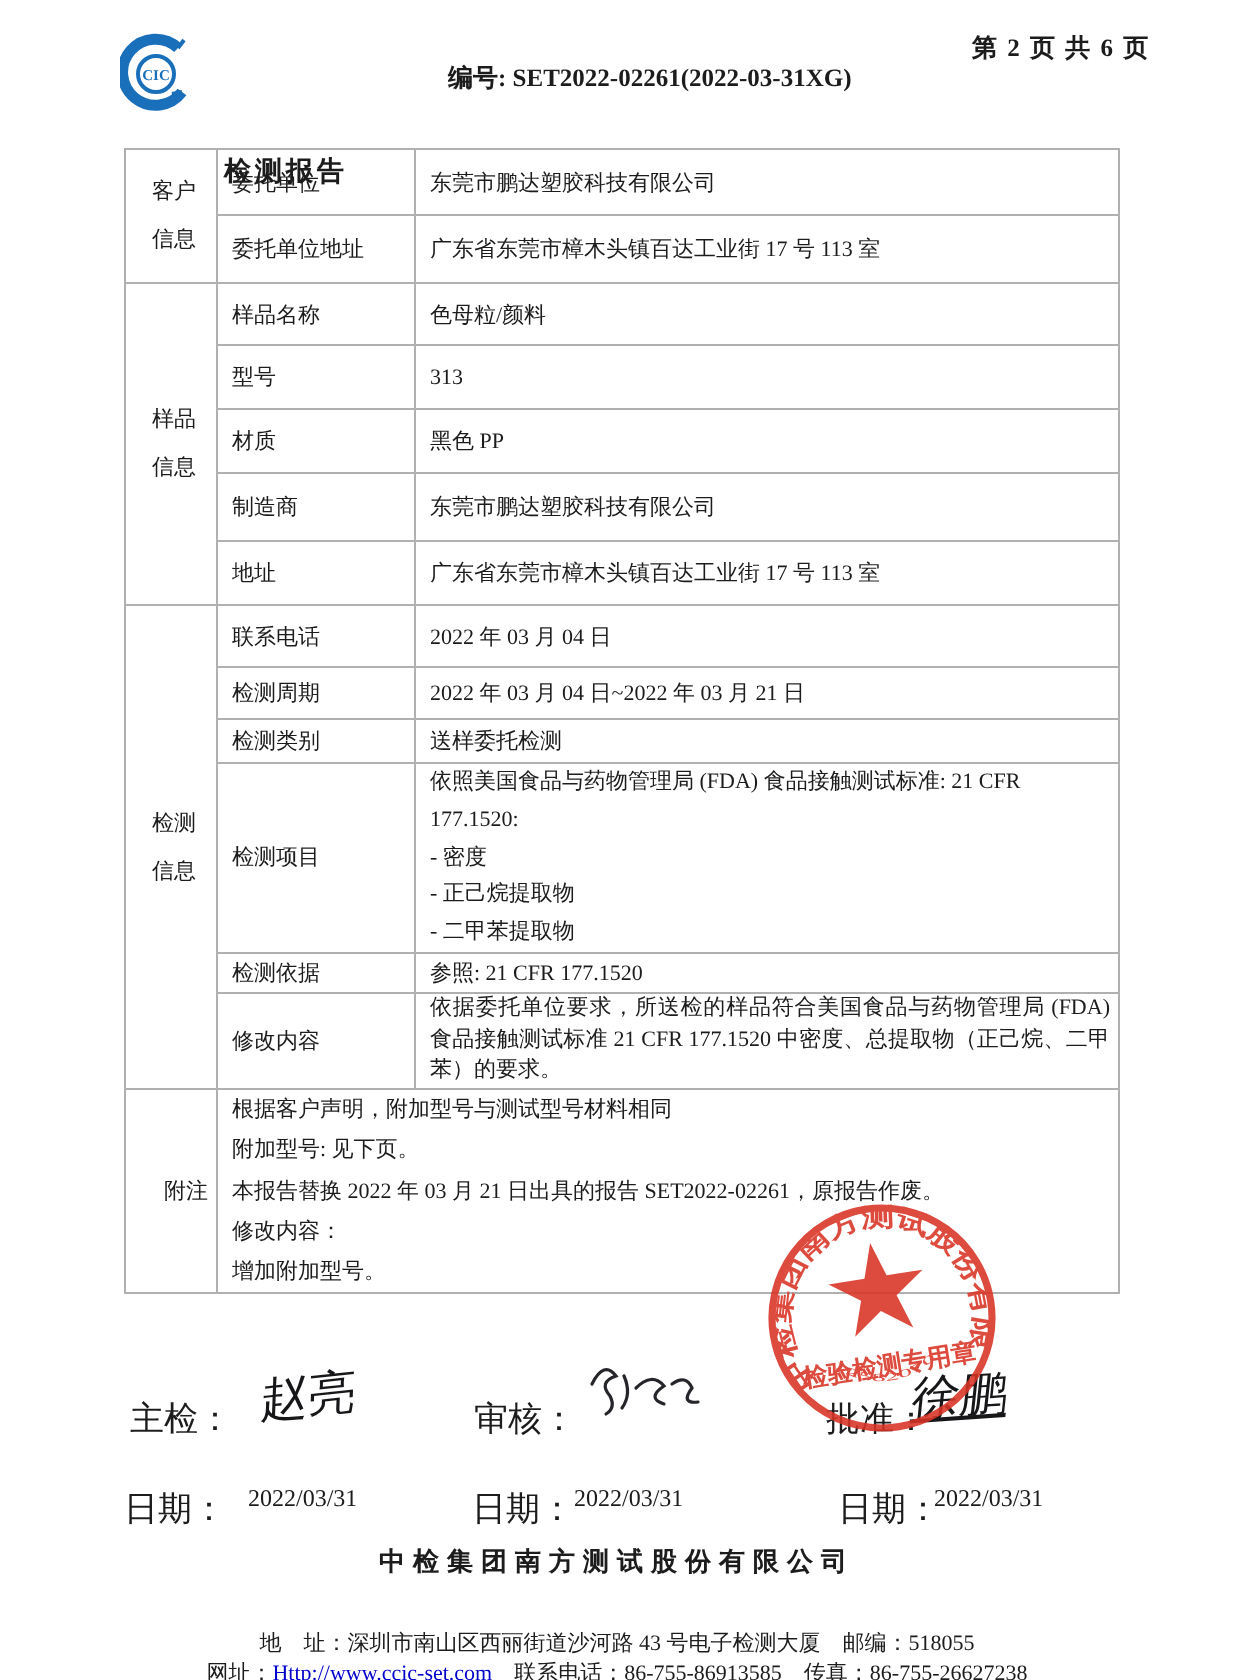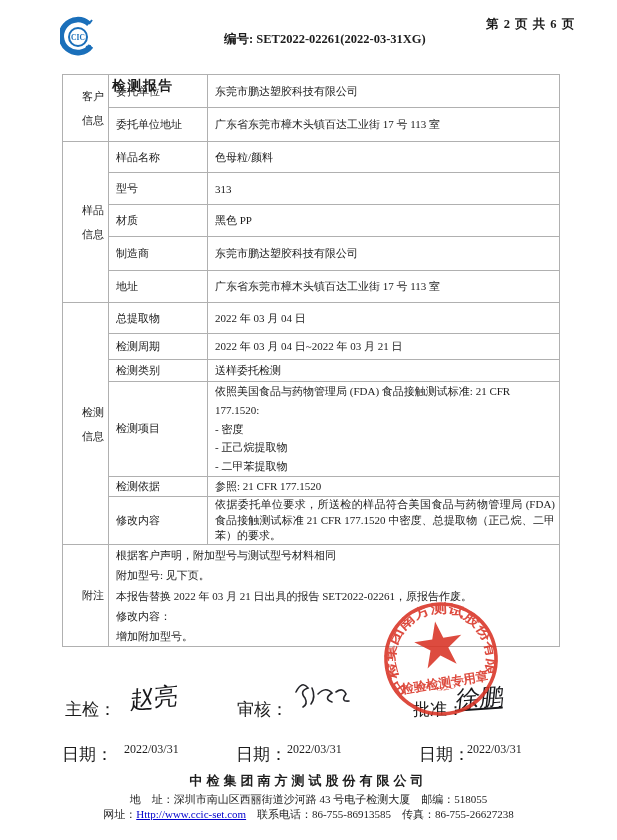--- a/index.html
+++ b/index.html
@@ -11,42 +11,42 @@
   .hdr-title{left:112px;top:30px;font-size:13.5px;font-weight:bold;letter-spacing:2px;margin-top:47px;}
   .hdr-no{left:224px;top:31px;font-size:12.5px;font-weight:bold;}
   .hdr-page{left:486px;top:16px;font-size:12.5px;font-weight:bold;letter-spacing:1px;}
   .logo-svg{left:60px;top:15px;}
 
   
   table.report{position:absolute;left:62px;top:74px;width:497px;
       border-collapse:collapse;table-layout:fixed;font-size:11px;color:#1c1c1c;}
   table.report td{border:1px solid #b0b0b0;padding:0 4px 0 7px;vertical-align:middle;
       overflow:hidden;}
-  td.sec{text-align:right;padding:0;line-height:24px;margin-top:28px;}
+  td.sec{text-align:center;padding:0;line-height:24px;margin-top:28px;}
   td.note-sec{text-align:right;padding:0;}
   .ml{line-height:18.8px;padding:3px 6px 3px 7px;}
   .concl{line-height:15.7px;text-align:justify;padding:2px 7px;margin-left:41px;}
   .notes-cell{line-height:20.2px;padding:2px 6px 2px 7px;}
 
   
   .lbl{font-size:17px;}
   .dateval{font-size:12px;}
   .handsig{font-size:24px;color:#17171a;white-space:nowrap;
       font-family:"DejaVu Serif",serif;display:inline-block;}
   .sig1{transform:rotate(-6deg) skewX(-8deg);}
   .sig3{transform:rotate(-4deg) skewX(-10deg);text-decoration:underline;}
 
   
   .stamp{left:379px;top:597px;width:124px;height:124px;opacity:0.88;
       transform:rotate(-9deg);}
 
   
   .ft-company{left:0;top:772px;width:617px;text-align:center;font-size:13px;
       font-weight:bold;letter-spacing:4px;}
-  .ft-line{left:0;width:617px;text-align:center;font-size:11px;}
+  .ft-line{left:0;width:617px;text-align:center;font-size:11px;margin-top:22px;}
   .ft-addr{top:792px;}
   .ft-web{top:807px;}
   .url{color:#0000cc;text-decoration:underline;}
 </style>
 </head>
 <body>
 
 <svg class="abs logo-svg" width="34" height="46" viewBox="0 0 34 46">
   <g fill="none" stroke="#1a6fba">
     <path d="M29,9 A16.5,16.5 0 1 0 31,31" stroke-width="5.5"></path>
@@ -103,21 +103,21 @@
   <tr style="height:32px">
     <td>地址</td>
     <td>广东省东莞市樟木头镇百达工业街 17 号 113 室</td>
   </tr>
 
   <tr style="height:31px">
     <td class="sec" rowspan="6">
       <div>检测</div>
       <div>信息</div>
     </td>
-    <td>总提取物</td>
+    <td>联系电话</td>
     <td>2022 年 03 月 04 日</td>
   </tr>
   <tr style="height:26px">
     <td>检测周期</td>
     <td>2022 年 03 月 04 日~2022 年 03 月 21 日</td>
   </tr>
   <tr style="height:22px">
     <td>检测类别</td>
     <td>送样委托检测</td>
   </tr>

